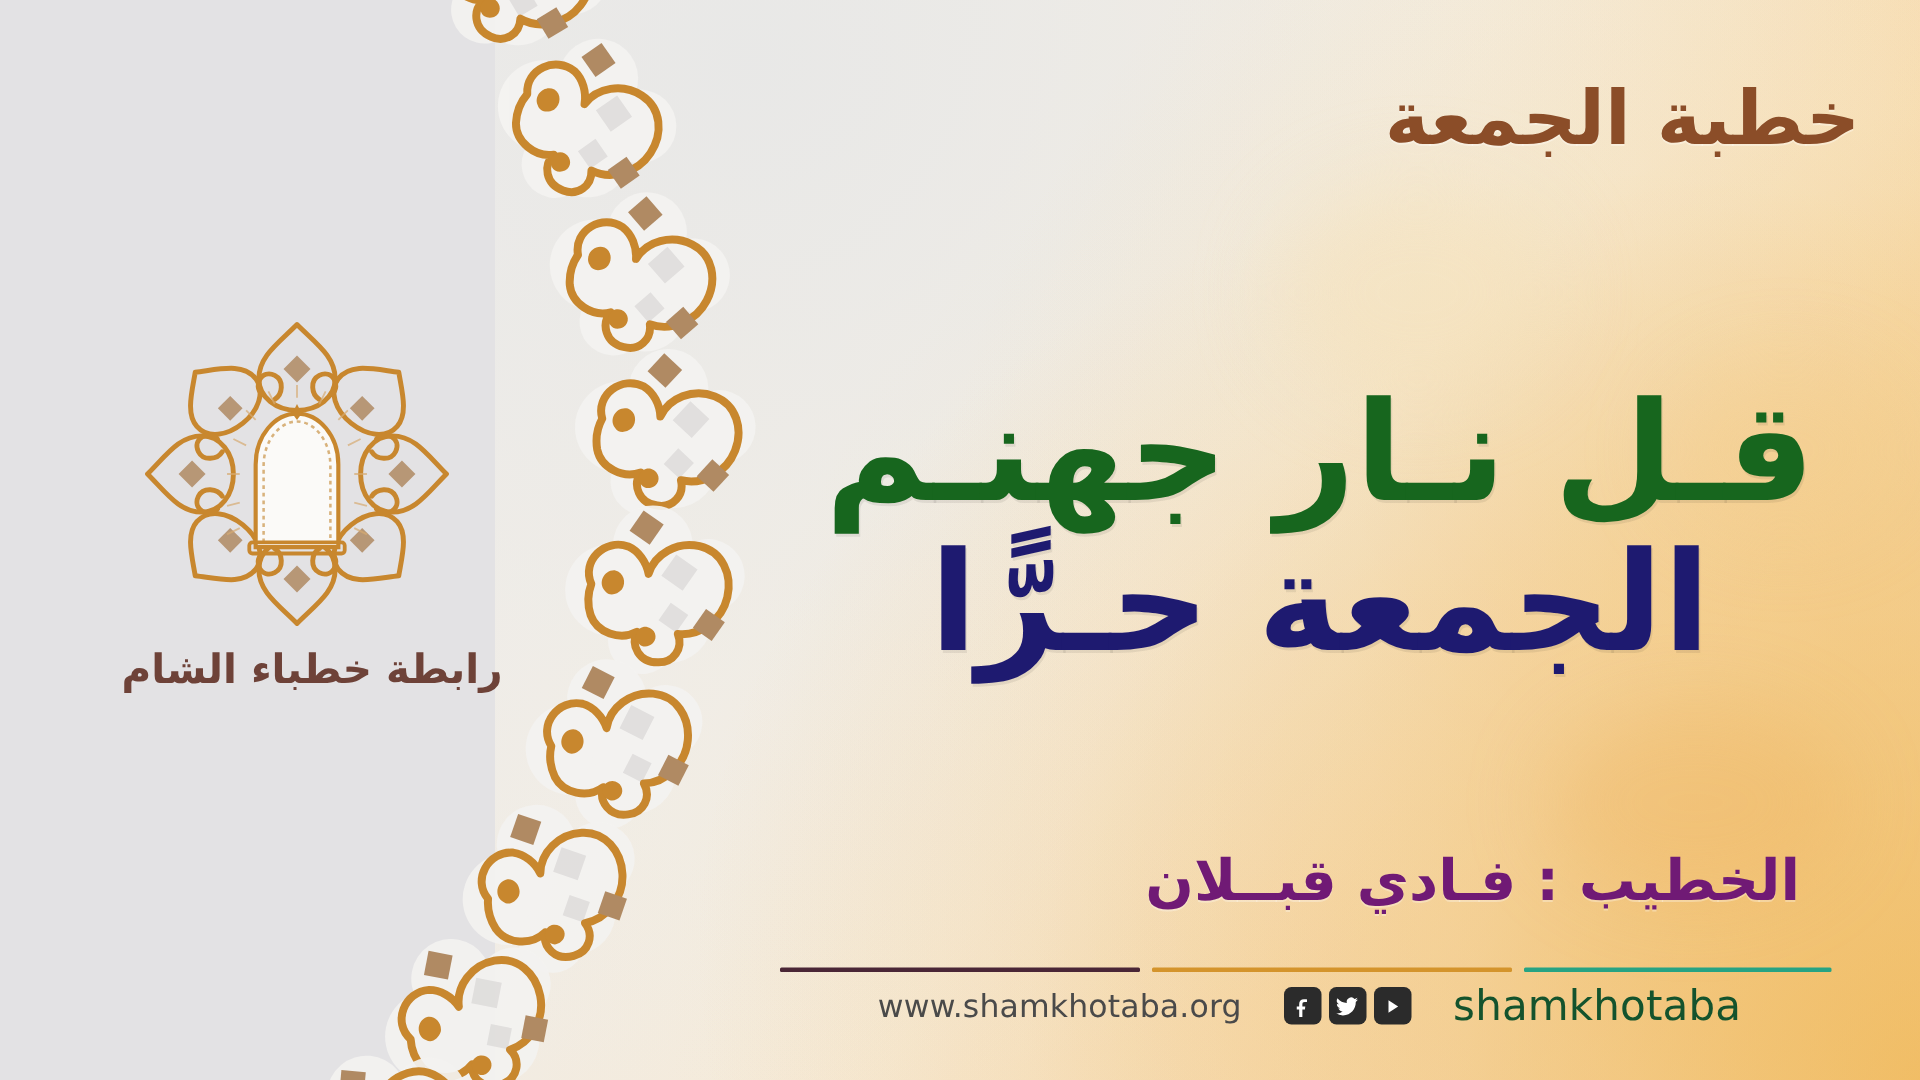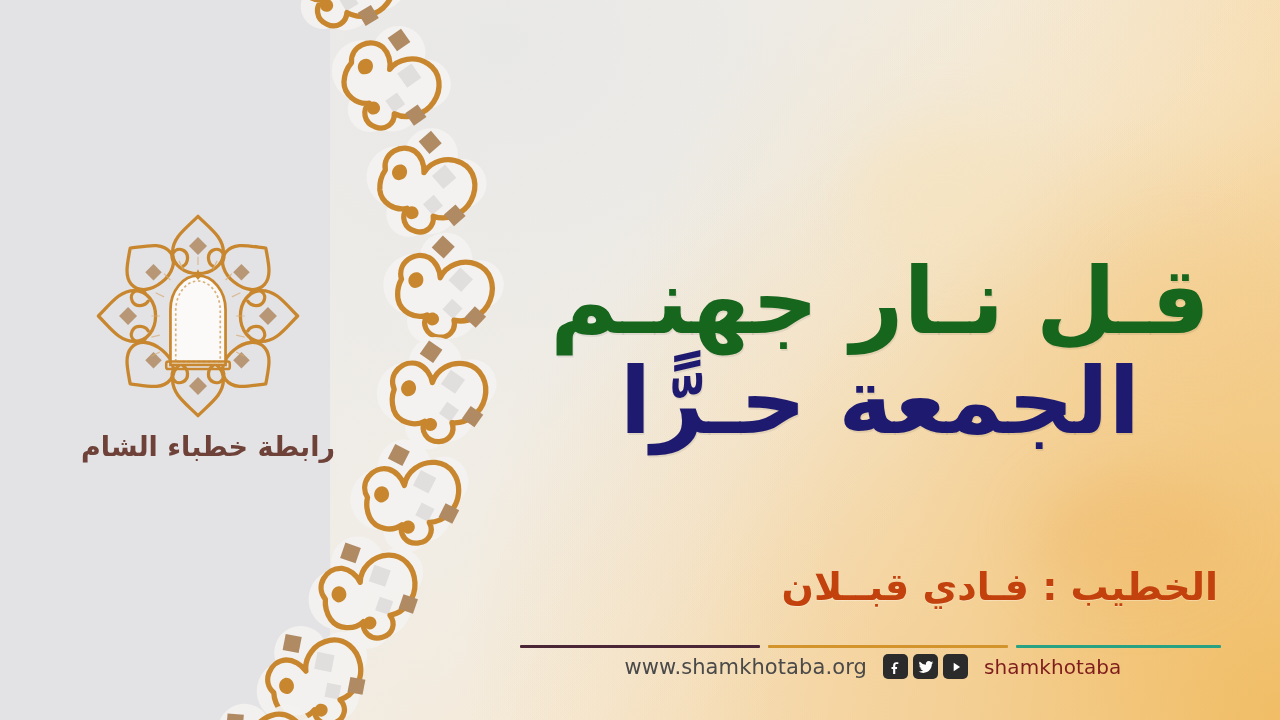--- a/index.html
+++ b/index.html
@@ -75,56 +75,56 @@
     text-shadow:1px 2px 0 rgba(0,0,0,.07);
   }
   .title-l2{
     margin-top:6px;
     font-size:92px; font-weight:700; color:#1e1a70;
     line-height:1.02; white-space:nowrap;
     text-shadow:1px 2px 0 rgba(0,0,0,.07);
   }
 
   .speaker-line{
-    position:absolute; right:62px; top:565px;
-    font-size:38px; font-weight:700; color:#c2410c;
+    position:absolute; right:80px; top:565px;
+    font-size:38px; font-weight:700; color:#701a75;
     direction:rtl; white-space:nowrap;
     text-shadow:0 1px 0 rgba(255,255,255,.3);
   }
 
   
   .footer{
     position:absolute; left:520px; top:636px; width:706px; height:60px;
     direction:ltr;
   }
   .rule{
     position:absolute; top:8px; left:0; width:100%; height:4px;
     display:flex; gap:8px;
   }
   .rule span{ height:3px; border-radius:1px; align-self:flex-end; }
   .rule .seg-a{ width:34%; background:#4a2636; }
   .rule .seg-b{ width:34%; background:#d4942c; }
   .rule .seg-c{ width:29%; background:#27a383; }
 
   .footer-row{
     position:absolute; top:18px; left:0; width:100%;
-    display:flex; align-items:center; justify-content:center; gap:16px;
+    display:flex; align-items:center; justify-content:center; gap:28px;
   }
   .site-url{
     font-size:21px; color:#4a4a4a; letter-spacing:.1px;
     font-family:"DejaVu Sans","Liberation Sans",sans-serif;
   }
   .social-group{ display:flex; align-items:center; gap:5px; }
   .social-icon{
     width:25px; height:25px; border-radius:5px; background:#2b2b2b;
     display:flex; align-items:center; justify-content:center;
   }
   .social-icon svg{ display:block; }
   .handle{
-    font-size:20px; color:#7f1d1d; letter-spacing:.1px;
+    font-size:28px; color:#14532d; letter-spacing:.1px;
   }
 </style>
 </head>
 <body>
 
 <div class="poster">
 
   <div class="left-panel"></div>
   <div class="right-wash">
     <div class="wash-blotch" style="left:700px;top:470px;width:200px;height:130px;background:rgba(238,180,96,.30);"></div>
@@ -225,20 +225,21 @@
       </g>
 
       <path d="M74 146 L74 94 C74 76 86 62 100 62 C114 62 126 76 126 94 L126 146 Z" fill="#fbfaf8" stroke="#c8872e" stroke-width="2.6"></path>
       <path d="M79 143 L79 95 C79 79 89 67 100 67 C111 67 121 79 121 95 L121 143 Z" fill="none" stroke="#d8b27c" stroke-width="1.6" stroke-dasharray="2.4 2.4"></path>
       <rect x="70" y="143" width="60" height="7" rx="2" fill="none" stroke="#c8872e" stroke-width="2.4"></rect>
       <path d="M100 56 L103 62 L100 66 L97 62 Z" fill="#c8872e"></path>
     </svg>
     <div class="logo-ar">رابطة خطباء الشام</div>
   </div>
 
+  <div class="header-line">خطبة الجمعة</div>
 
   <div class="title-wrap">
     <div class="title-l1">قـل نـار جهنـم</div>
     <div class="title-l2">الجمعة حـرًّا</div>
   </div>
 
   <div class="speaker-line">الخطيب : فـادي قبــلان</div>
 
   <div class="footer">
     <div class="rule">

